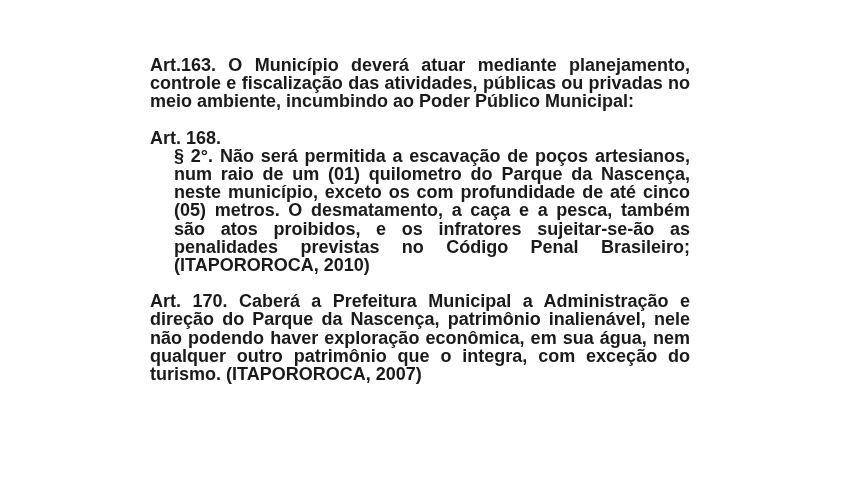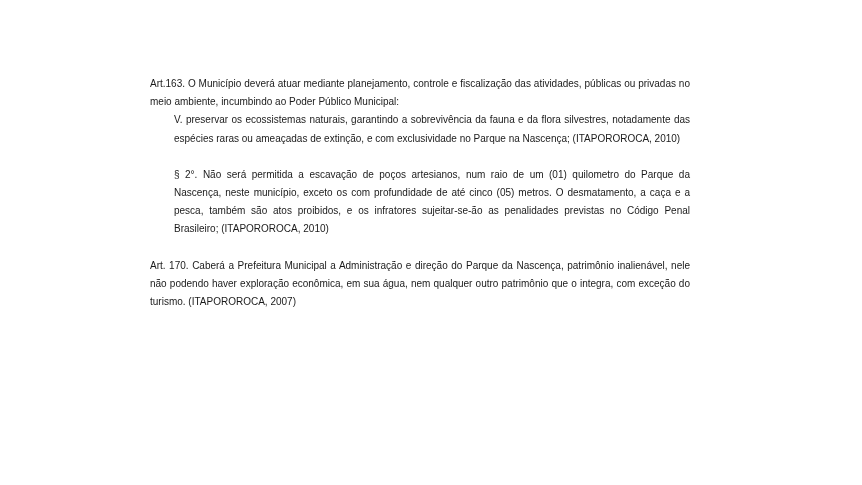--- a/index.html
+++ b/index.html
@@ -11,24 +11,25 @@
       width: 862px;
       height: 485px;
       position: relative;
       overflow: hidden;
       font-family: "Liberation Sans", sans-serif;
       color: #1a1a1a;
     }
     .page {
       position: absolute;
       left: 150px;
-      top: 75px;
+      top: 56px;
       width: 540px;
-      font-size: 10px;
+      font-size: 18px;
       line-height: 18.2px;
+      font-weight: bold;
     }
     .para {
       margin: 0;
       text-align: justify;
     }
     .block {
       margin-bottom: 18px;
     }
     .indent {
       padding-left: 24px;
@@ -38,24 +39,24 @@
     }
     p { margin: 0; }
   </style>
 </head>
 <body>
 
 <div class="page">
 
   <div class="block">
     <p class="para line-last">Art.163. O Município deverá atuar mediante planejamento, controle e fiscalização das atividades, públicas ou privadas no meio ambiente, incumbindo ao Poder Público Municipal:</p>
-    <p class="para indent line-last">V. preservar os ecossistemas naturais, garantindo a sobrevivência da fauna e da flora silvestres, notadamente das espécies raras ou ameaçadas de extinção, e com exclusividade no Parque na Nascença; (ITAPOROROCA, 2010)</p>
   </div>
 
   <div class="block">
+    <p class="para line-last">Art. 168.</p>
     <p class="para indent line-last">§ 2°. Não será permitida a escavação de poços artesianos, num raio de um (01) quilometro do Parque da Nascença, neste município, exceto os com profundidade de até cinco (05) metros. O desmatamento, a caça e a pesca, também são atos proibidos, e os infratores sujeitar-se-ão as penalidades previstas no Código Penal Brasileiro; (ITAPOROROCA, 2010)</p>
   </div>
 
   <div class="block">
     <p class="para line-last">Art. 170. Caberá a Prefeitura Municipal a Administração e direção do Parque da Nascença, patrimônio inalienável, nele não podendo haver exploração econômica, em sua água, nem qualquer outro patrimônio que o integra, com exceção do turismo. (ITAPOROROCA, 2007)</p>
   </div>
 
 </div>
 
 </body></html>

